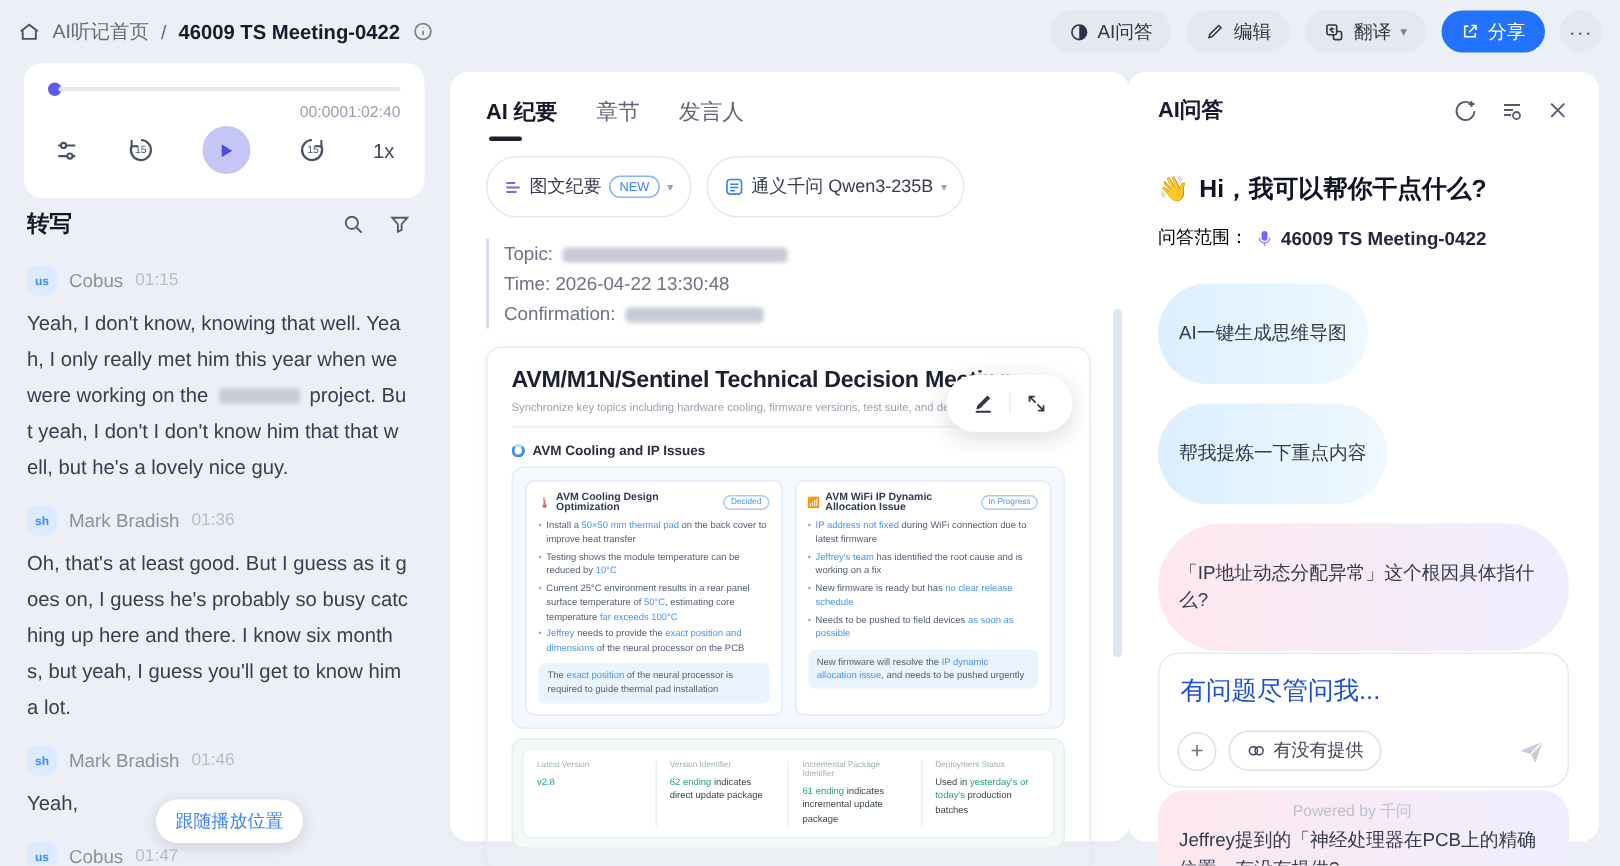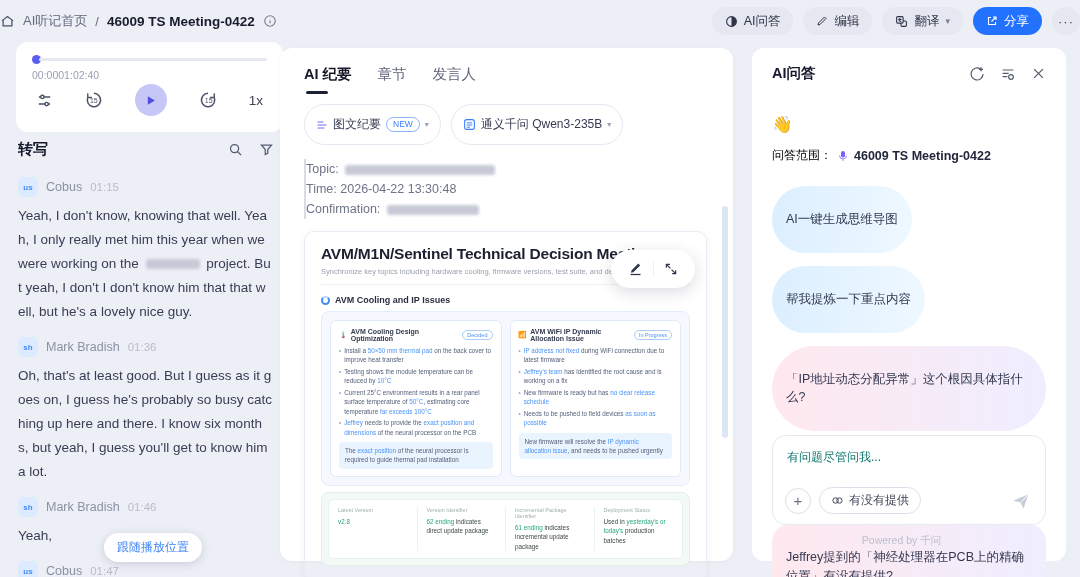--- a/index.html
+++ b/index.html
@@ -2,62 +2,62 @@
 <html><head>
 <meta charset="utf-8">
 <style>
   *{box-sizing:border-box;margin:0;padding:0}
   html,body{width:1080px;height:577px;overflow:hidden}
   body{position:relative;background:#edeff6;font-family:"Liberation Sans","DejaVu Sans",sans-serif;color:#23273c}
   svg{display:block}
   .redact{display:inline-block;height:10px;border-radius:3px;background:#c7cad6;filter:blur(1.5px);vertical-align:middle;margin:0 3px}
 
   
-  .topbar{position:absolute;top:0;left:0;right:0;height:42px;display:flex;align-items:center;justify-content:space-between;padding:0 0}
+  .topbar{position:absolute;top:0;left:0;right:0;height:42px;display:flex;align-items:center;justify-content:space-between;padding:0 12px}
   .crumbs{display:flex;align-items:center;gap:8px;font-size:13px;color:#646a7d}
   .crumbs .doc-title{font-weight:bold;color:#181b2d;font-size:13.5px}
   .tb-right{display:flex;align-items:center;gap:10px}
   .tb-btn{display:flex;align-items:center;gap:6px;height:28px;padding:0 13px;border-radius:15px;background:#e6e8f1;font-size:12.5px;color:#2f3348;cursor:pointer}
   .tb-btn.primary{background:#2272ff;color:#fff}
   .tb-btn .chev{font-size:9px;color:#7b8094}
   .tb-more{width:28px;height:28px;border-radius:50%;background:#e6e8f1;display:flex;align-items:center;justify-content:center;color:#3c4154;font-size:13px;letter-spacing:1px;cursor:pointer}
 
   
   .player{position:absolute;left:16px;top:42px;width:267px;height:90px;background:#fff;border-radius:12px;padding:12px 16px 0}
   .progress{display:flex;align-items:center;height:10px}
   .p-dot{width:9px;height:9px;border-radius:50%;background:#5b5bf0;flex:none}
   .p-track{flex:1;height:3px;background:#e7e9f2;border-radius:2px;margin-left:-2px}
-  .p-times{display:flex;justify-content:flex-start;font-size:10.5px;color:#9aa0b2;margin-top:5px}
+  .p-times{display:flex;justify-content:flex-end;font-size:10.5px;color:#9aa0b2;margin-top:5px}
   .p-ctrls{display:flex;align-items:center;justify-content:space-between;margin-top:3px;padding:0 4px}
   .play-btn{width:32px;height:32px;border-radius:50%;background:#c6c7f7;display:flex;align-items:center;justify-content:center;cursor:pointer}
   .speed{font-size:13.5px;color:#3f4458}
 
   .trans{position:absolute;left:18px;top:140px;width:260px;bottom:0;overflow:hidden}
   .trans-head{display:flex;align-items:center;justify-content:space-between;margin-bottom:18px;padding-right:4px}
   .trans-head h3{font-size:15px;color:#14172a}
   .trans-icons{display:flex;gap:16px;color:#555b6e}
   .t-entry{margin-bottom:13px}
   .t-meta{display:flex;align-items:center;gap:8px}
   .avatar{width:20px;height:20px;border-radius:6px;background:#dcebff;color:#3e8bff;font-size:8px;display:flex;align-items:center;justify-content:center;font-weight:bold}
   .t-name{font-size:12.5px;color:#8b90a4}
   .t-time{font-size:11.5px;color:#b8bcca}
   .t-text{margin-top:7px;font-size:13.5px;color:#383d52;line-height:1.78;word-break:break-all;width:254px}
   .follow-pill{position:absolute;left:104px;top:533px;background:#fff;border-radius:999px;padding:6px 13px;font-size:12px;color:#3c82f6;box-shadow:0 2px 10px rgba(25,31,68,.16);cursor:pointer;white-space:nowrap}
 
   
-  .mid{position:absolute;left:280px;top:48px;width:453px;height:513px;background:#fff;border-radius:12px;box-shadow:0 1px 4px rgba(30,34,70,.04)}
+  .mid{position:absolute;left:300px;top:48px;width:453px;height:513px;background:#fff;border-radius:12px;box-shadow:0 1px 4px rgba(30,34,70,.04)}
   .tabs{display:flex;gap:26px;padding:17px 24px 0;font-size:14.5px;color:#60657a}
   .tab{position:relative;cursor:pointer;padding-bottom:10px}
   .tab.active{color:#17192b;font-weight:bold}
   .tab.active::after{content:"";position:absolute;left:2px;bottom:0;width:22px;height:3px;border-radius:2px;background:#1d2033}
   .chips{display:flex;gap:10px;margin:10px 24px 0}
   .chip{display:flex;align-items:center;gap:5px;height:41px;padding:0 11px;border:1px solid #e5e8f1;border-radius:999px;font-size:12px;color:#363b50;cursor:pointer;background:#fff}
   .new-badge{font-size:8.5px;color:#3d7eff;border:1px solid #8ab4fb;border-radius:999px;padding:1px 6px;line-height:1.2}
   .chev2{font-size:8px;color:#9aa0b0}
-  .meta-block{margin:14px 24px 0;border-left:2px solid #d8dce6;padding-left:0;font-size:12.5px;color:#6e7487;line-height:1.6}
+  .meta-block{margin:14px 24px 0;border-left:2px solid #d8dce6;padding-left:10px;font-size:12.5px;color:#6e7487;line-height:1.6}
 
   .doc{position:relative;margin:12px 26px 0 24px;height:350px;border:1px solid #e8ebf3;border-radius:10px;padding:13px 16px;overflow:hidden;box-shadow:0 2px 8px rgba(30,34,70,.05)}
   .doc h1{font-size:15.5px;color:#1d2030;letter-spacing:-.2px}
   .doc .sub{font-size:7.5px;color:#9aa0ae;margin-top:4px;padding-bottom:8px;border-bottom:1px solid #eef0f5}
   .sec-head{display:flex;align-items:center;gap:5px;margin-top:10px}
   .sec-head .donut{width:9px;height:9px;border-radius:50%;flex:none}
   .donut.blue{border:2.5px solid #3f8ef5;border-top-color:#bcdafb}
   .donut.green{border:2.5px solid #23a57c;border-top-color:#bfe8da}
   .sec-head b{font-size:9px;color:#2a2e3e}
   .accent-blue .hl{color:#4a94f8}
@@ -93,21 +93,21 @@
   .qa-greet{margin-top:32px;font-size:16.5px;font-weight:bold;color:#101325;display:flex;gap:7px;align-items:center}
   .qa-scope{margin-top:13px;display:flex;align-items:center;gap:5px;font-size:12px}
   .qa-scope .lbl{color:#000000}
   .qa-scope .val{color:#23273c;font-weight:bold;font-size:12.5px}
   .sugs{margin-top:22px;display:flex;flex-direction:column;align-items:flex-start;gap:13px}
   .sug{padding:24px 14px;border-radius:999px;font-size:12.5px;color:#343950;cursor:pointer;line-height:1.5;max-width:288px}
   .sug.blue{background:linear-gradient(90deg,#dcefff,#eef8ff)}
   .sug.pink{background:linear-gradient(90deg,#ffe8ee,#efeeff)}
   .sug.multi{border-radius:18px}
   .qa-input{position:absolute;left:20px;right:20px;bottom:36px;height:90px;border:1px solid #e8eaf1;border-radius:14px;background:#fff;padding:13px 14px}
-  .qa-ph{font-size:12px;color:#0f766e}
+  .qa-ph{font-size:17px;color:#1d4ed8}
   .qa-row{position:absolute;left:12px;right:14px;bottom:10px;display:flex;align-items:center;gap:8px}
   .plus-btn{width:26px;height:26px;border-radius:50%;border:1px solid #dde0ea;display:flex;align-items:center;justify-content:center;color:#6b7183;font-size:15px;cursor:pointer}
   .think-pill{display:flex;align-items:center;gap:5px;border:1px solid #dde0ea;border-radius:999px;padding:4px 11px;font-size:12px;color:#3f4457;cursor:pointer}
   .qa-row .spacer{flex:1}
   .powered{position:absolute;left:0;right:15px;bottom:13px;text-align:center;font-size:10.5px;color:#bcc0cc}
 </style>
 </head>
 <body>
 
 <div class="topbar">
@@ -408,20 +408,21 @@
         </span>
       <span>
           <svg width="15" height="15" viewBox="0 0 24 24" fill="none" stroke="#555b6e" stroke-width="2">
             <path d="M5 5l14 14M19 5 5 19"></path>
           </svg>
         </span>
     </div>
   </div>
   <div class="qa-greet">
     <span>👋</span>
+    <span>Hi，我可以帮你干点什么?</span>
   </div>
   <div class="qa-scope">
     <span class="lbl">问答范围：</span>
     <span>
         <svg width="12" height="12" viewBox="0 0 24 24">
           <rect x="8" y="2" width="8" height="13" rx="4" fill="#7b61ff"></rect>
           <path d="M5 11a7 7 0 0 0 14 0M12 18v4" stroke="#9a8cff" stroke-width="2" fill="none"></path>
         </svg>
       </span>
     <span class="val">46009 TS Meeting-0422</span>

